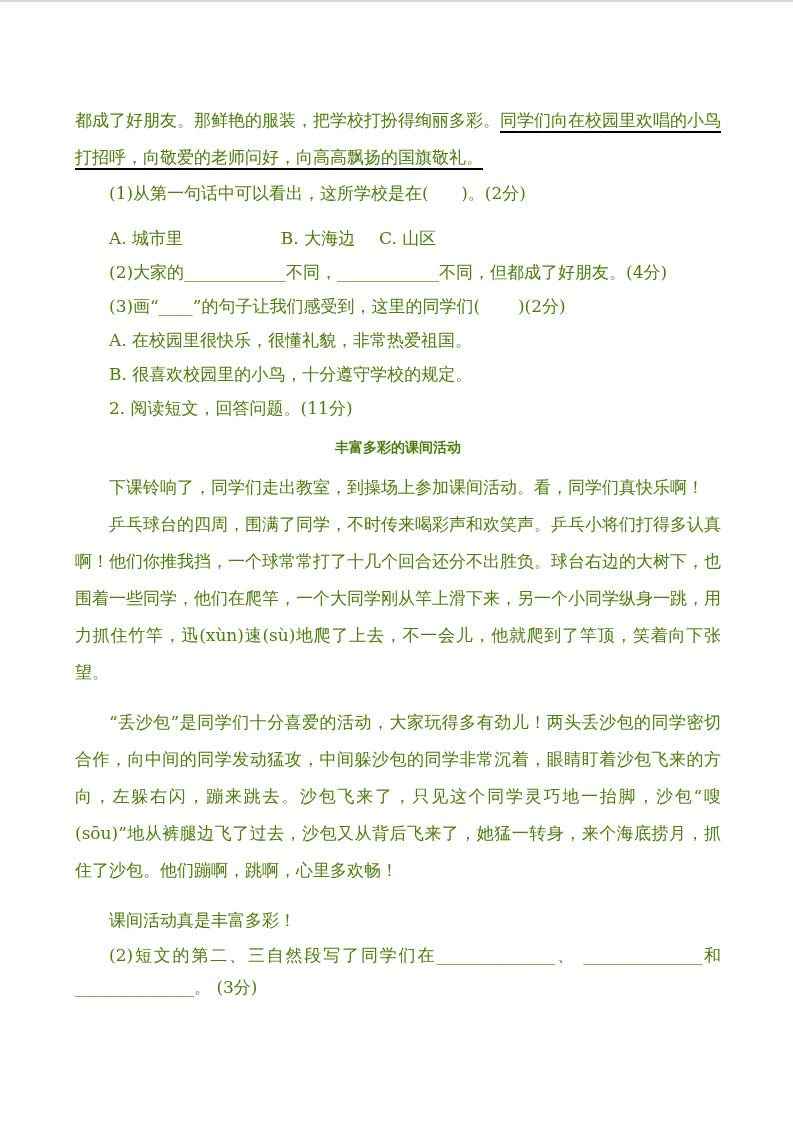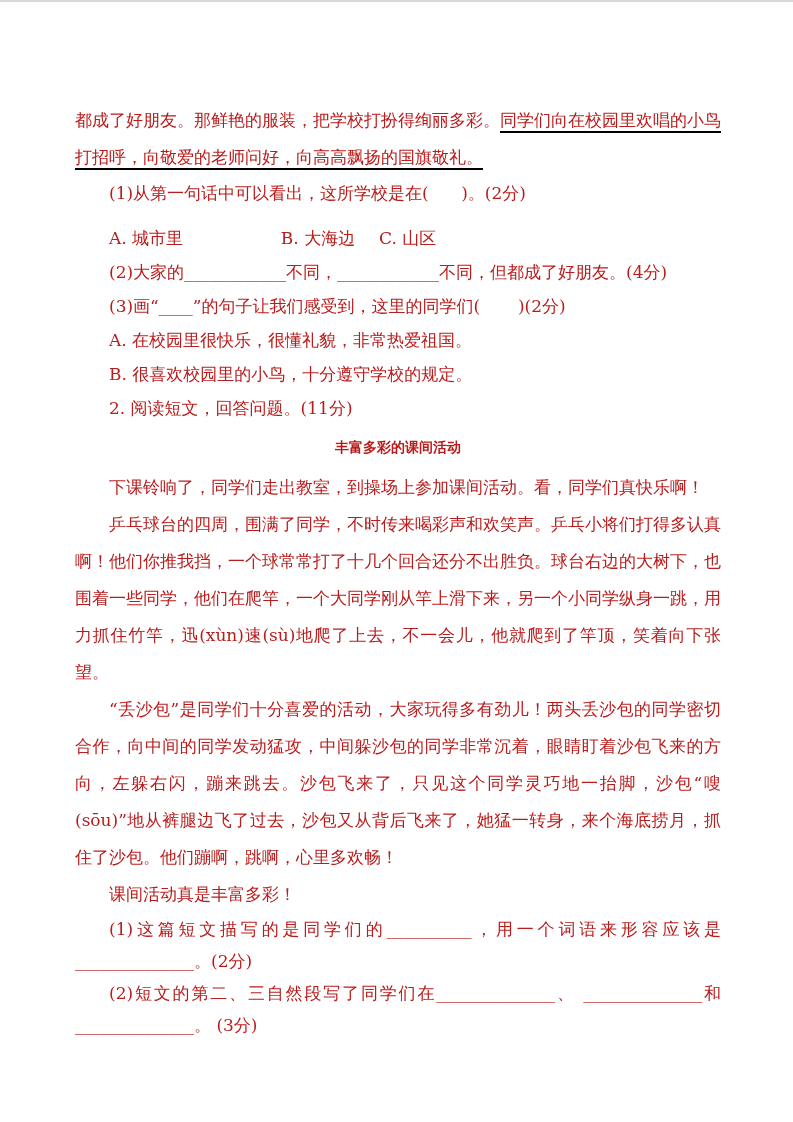--- a/index.html
+++ b/index.html
@@ -4,21 +4,21 @@
 <style>
   * { margin: 0; padding: 0; box-sizing: border-box; }
   html, body { background: #ffffff; }
   .page {
     position: relative;
     width: 793px;
     height: 1122px;
     margin: 0 auto;
     background: #ffffff;
     border-top: 2px solid #d9d9d9;
-    color: #b91c1c;
+    color: #4d7c0f;
     font-family: "DejaVu Serif", "Liberation Serif", serif;
     font-size: 17px;
     padding: 100px 72px 0 75px;
     overflow: hidden;
   }
   .para {
     text-align: justify;
     line-height: 37px;
   }
   .ul {
@@ -43,21 +43,21 @@
     font-weight: bold;
     text-align: center;
     line-height: 40px;
     margin: 2px 0 2px 0;
   }
   .body {
     text-align: justify;
     line-height: 37px;
     text-indent: 2em;
   }
-  .gap { }
+  .gap { margin-top: 13px; }
   .eq {
     line-height: 32px;
     text-indent: 2em;
     white-space: pre-wrap;
     text-align: justify;
   }
 </style>
 </head>
 <body>
 
@@ -79,16 +79,15 @@
 
   <p class="q">2. 阅读短文，回答问题。(11分)</p>
 
   <h2 class="essay-title">丰富多彩的课间活动</h2>
 
   <p class="body">下课铃响了，同学们走出教室，到操场上参加课间活动。看，同学们真快乐啊！</p>
   <p class="body">乒乓球台的四周，围满了同学，不时传来喝彩声和欢笑声。乒乓小将们打得多认真啊！他们你推我挡，一个球常常打了十几个回合还分不出胜负。球台右边的大树下，也围着一些同学，他们在爬竿，一个大同学刚从竿上滑下来，另一个小同学纵身一跳，用力抓住竹竿，迅(xùn)速(sù)地爬了上去，不一会儿，他就爬到了竿顶，笑着向下张望。</p>
   <p class="body gap">“丢沙包”是同学们十分喜爱的活动，大家玩得多有劲儿！两头丢沙包的同学密切合作，向中间的同学发动猛攻，中间躲沙包的同学非常沉着，眼睛盯着沙包飞来的方向，左躲右闪，蹦来跳去。沙包飞来了，只见这个同学灵巧地一抬脚，沙包“嗖(sōu)”地从裤腿边飞了过去，沙包又从背后飞来了，她猛一转身，来个海底捞月，抓住了沙包。他们蹦啊，跳啊，心里多欢畅！</p>
   <p class="body gap">课间活动真是丰富多彩！</p>
 
-  <p class="eq">(1)这篇短文描写的是同学们的__________，用一个词语来形容应该是______________。(2分)</p>
   <p class="eq">(2)短文的第二、三自然段写了同学们在______________、 ______________和______________。 (3分)</p>
 
 </div>
 
 </body></html>

